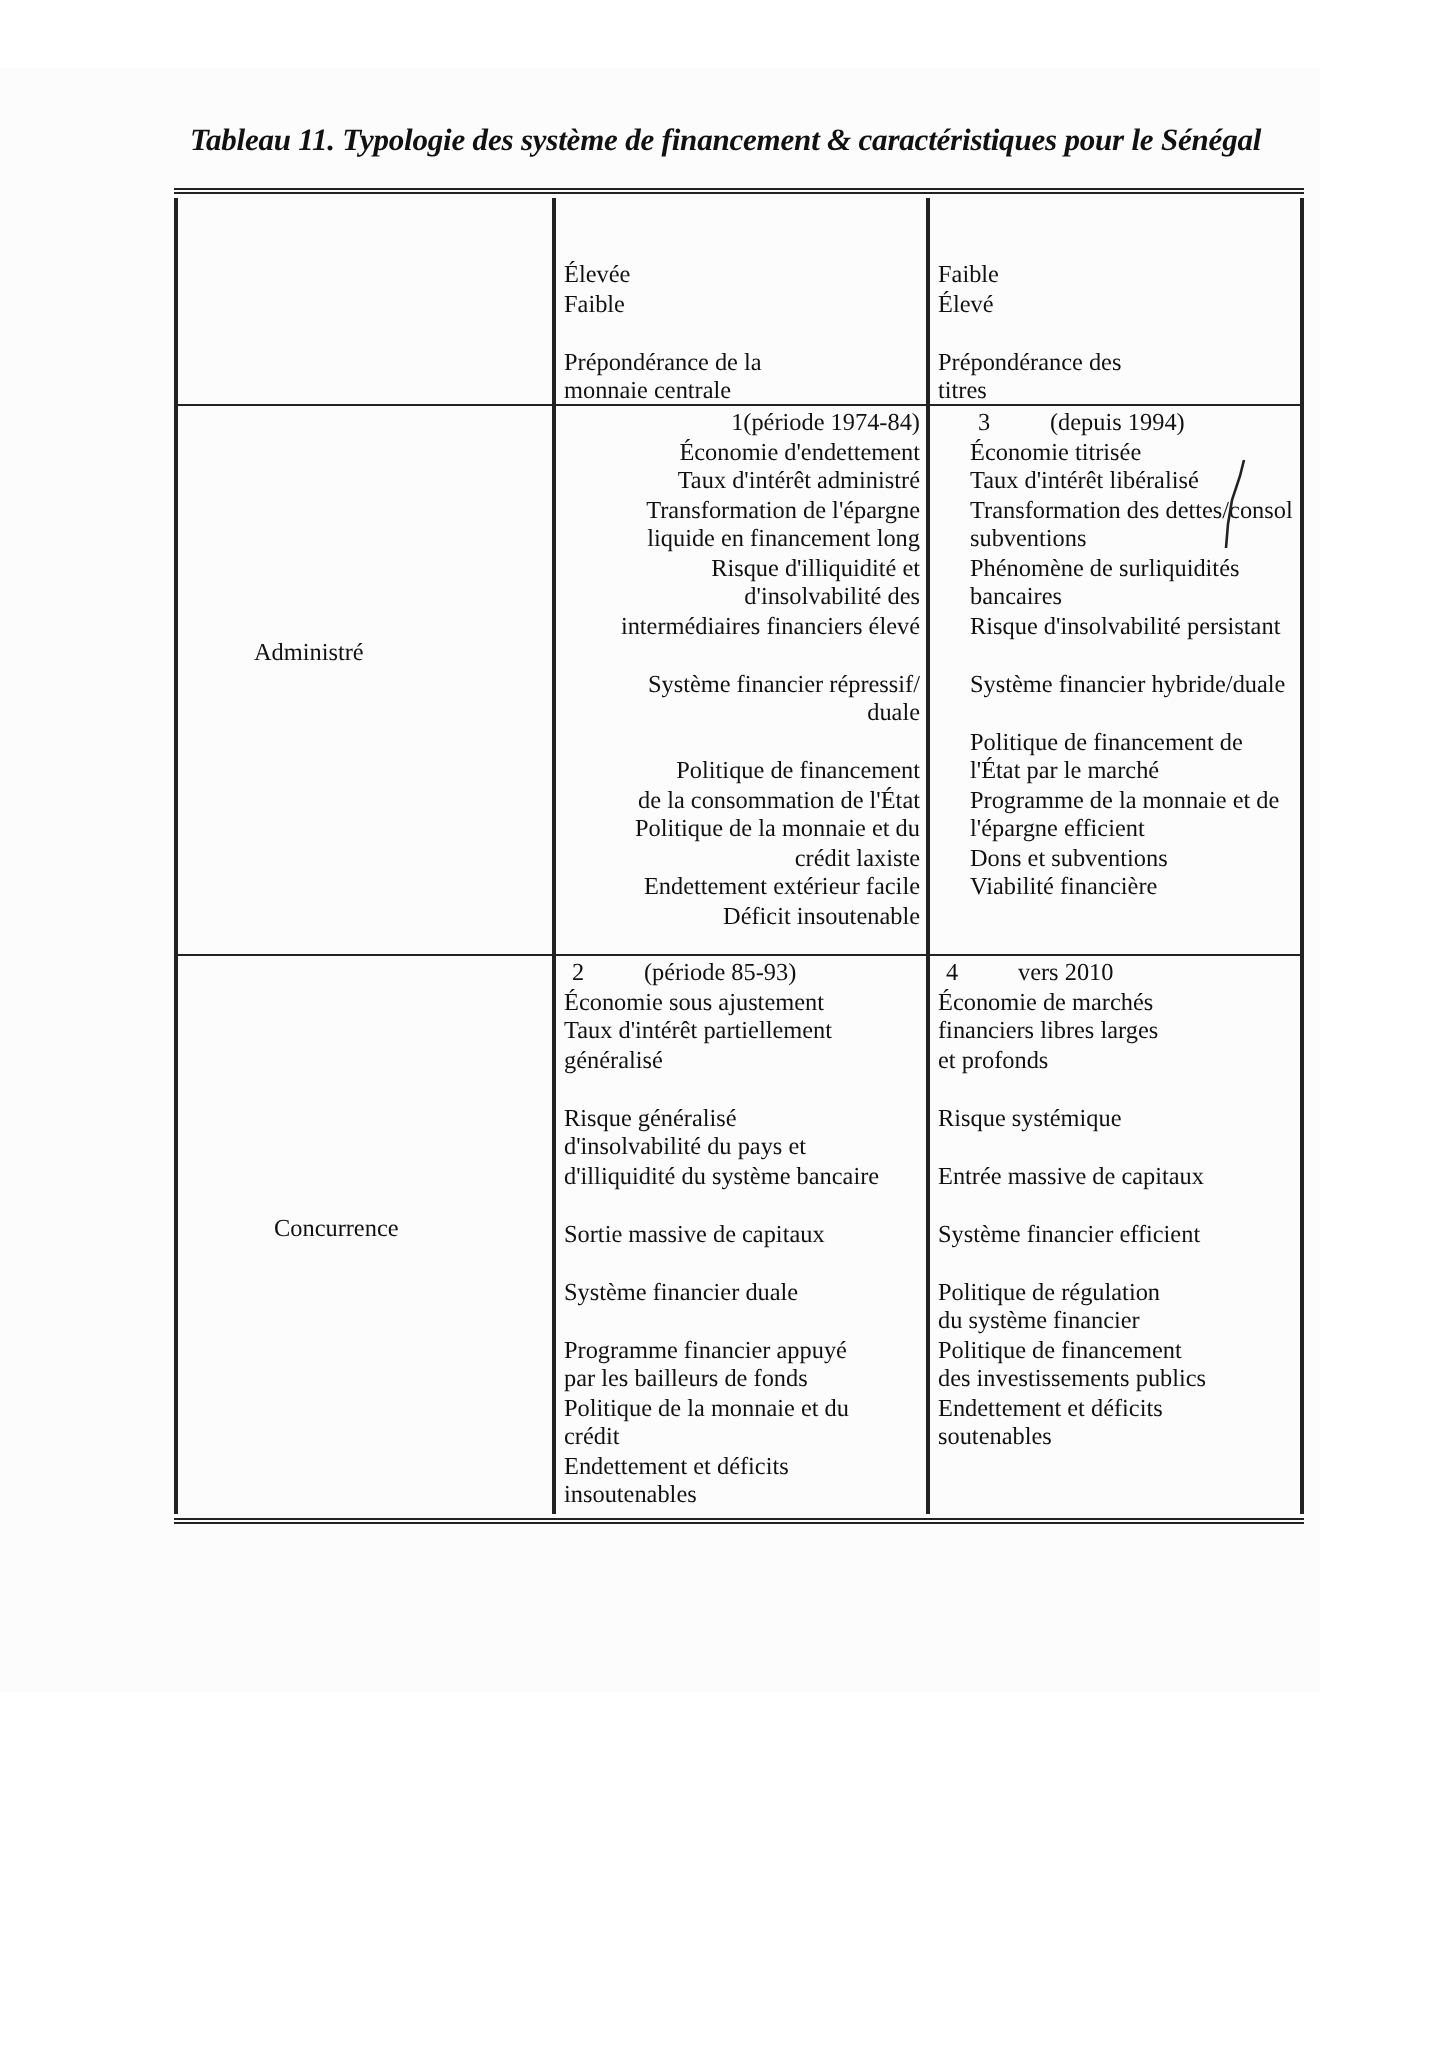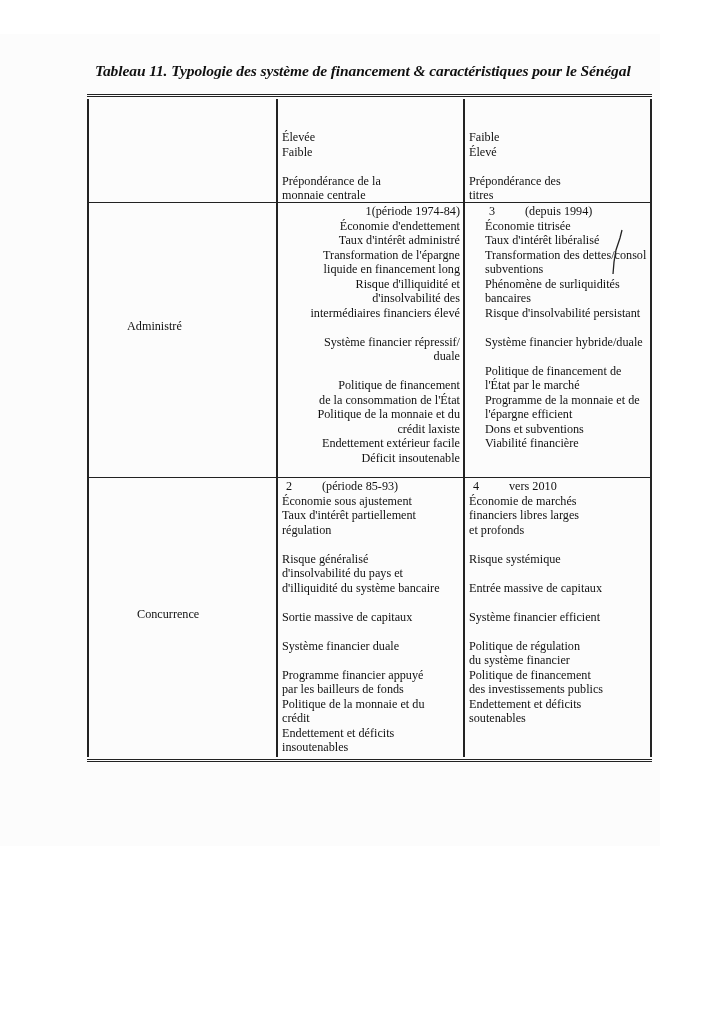--- a/index.html
+++ b/index.html
@@ -90,21 +90,21 @@
         <span class="line">l'épargne efficient</span>
         <span class="line">Dons et subventions</span>
         <span class="line">Viabilité  financière</span>
       </div>
 
     <div class="rowlabel" style="left:48px; top:508px;">Concurrence</div>
     <div class="cell" style="left:193px; top:380px; width:178px;" id="r1c0">
         <span class="line"><span style="display: inline-block; width: 36px; padding-left: 4px;">2</span><span>(période 85-93)</span></span>
         <span class="line">Économie sous ajustement</span>
         <span class="line">Taux d'intérêt partiellement</span>
-        <span class="line">régulation</span>
+        <span class="line">généralisé</span>
         <span class="gap"></span>
         <span class="line">Risque généralisé</span>
         <span class="line">d'insolvabilité du pays et</span>
         <span class="line">d'illiquidité du système bancaire</span>
         <span class="gap"></span>
         <span class="line"> Sortie massive de capitaux</span>
         <span class="gap"></span>
         <span class="line">Système financier duale</span>
         <span class="gap"></span>
         <span class="line">Programme financier appuyé</span>

